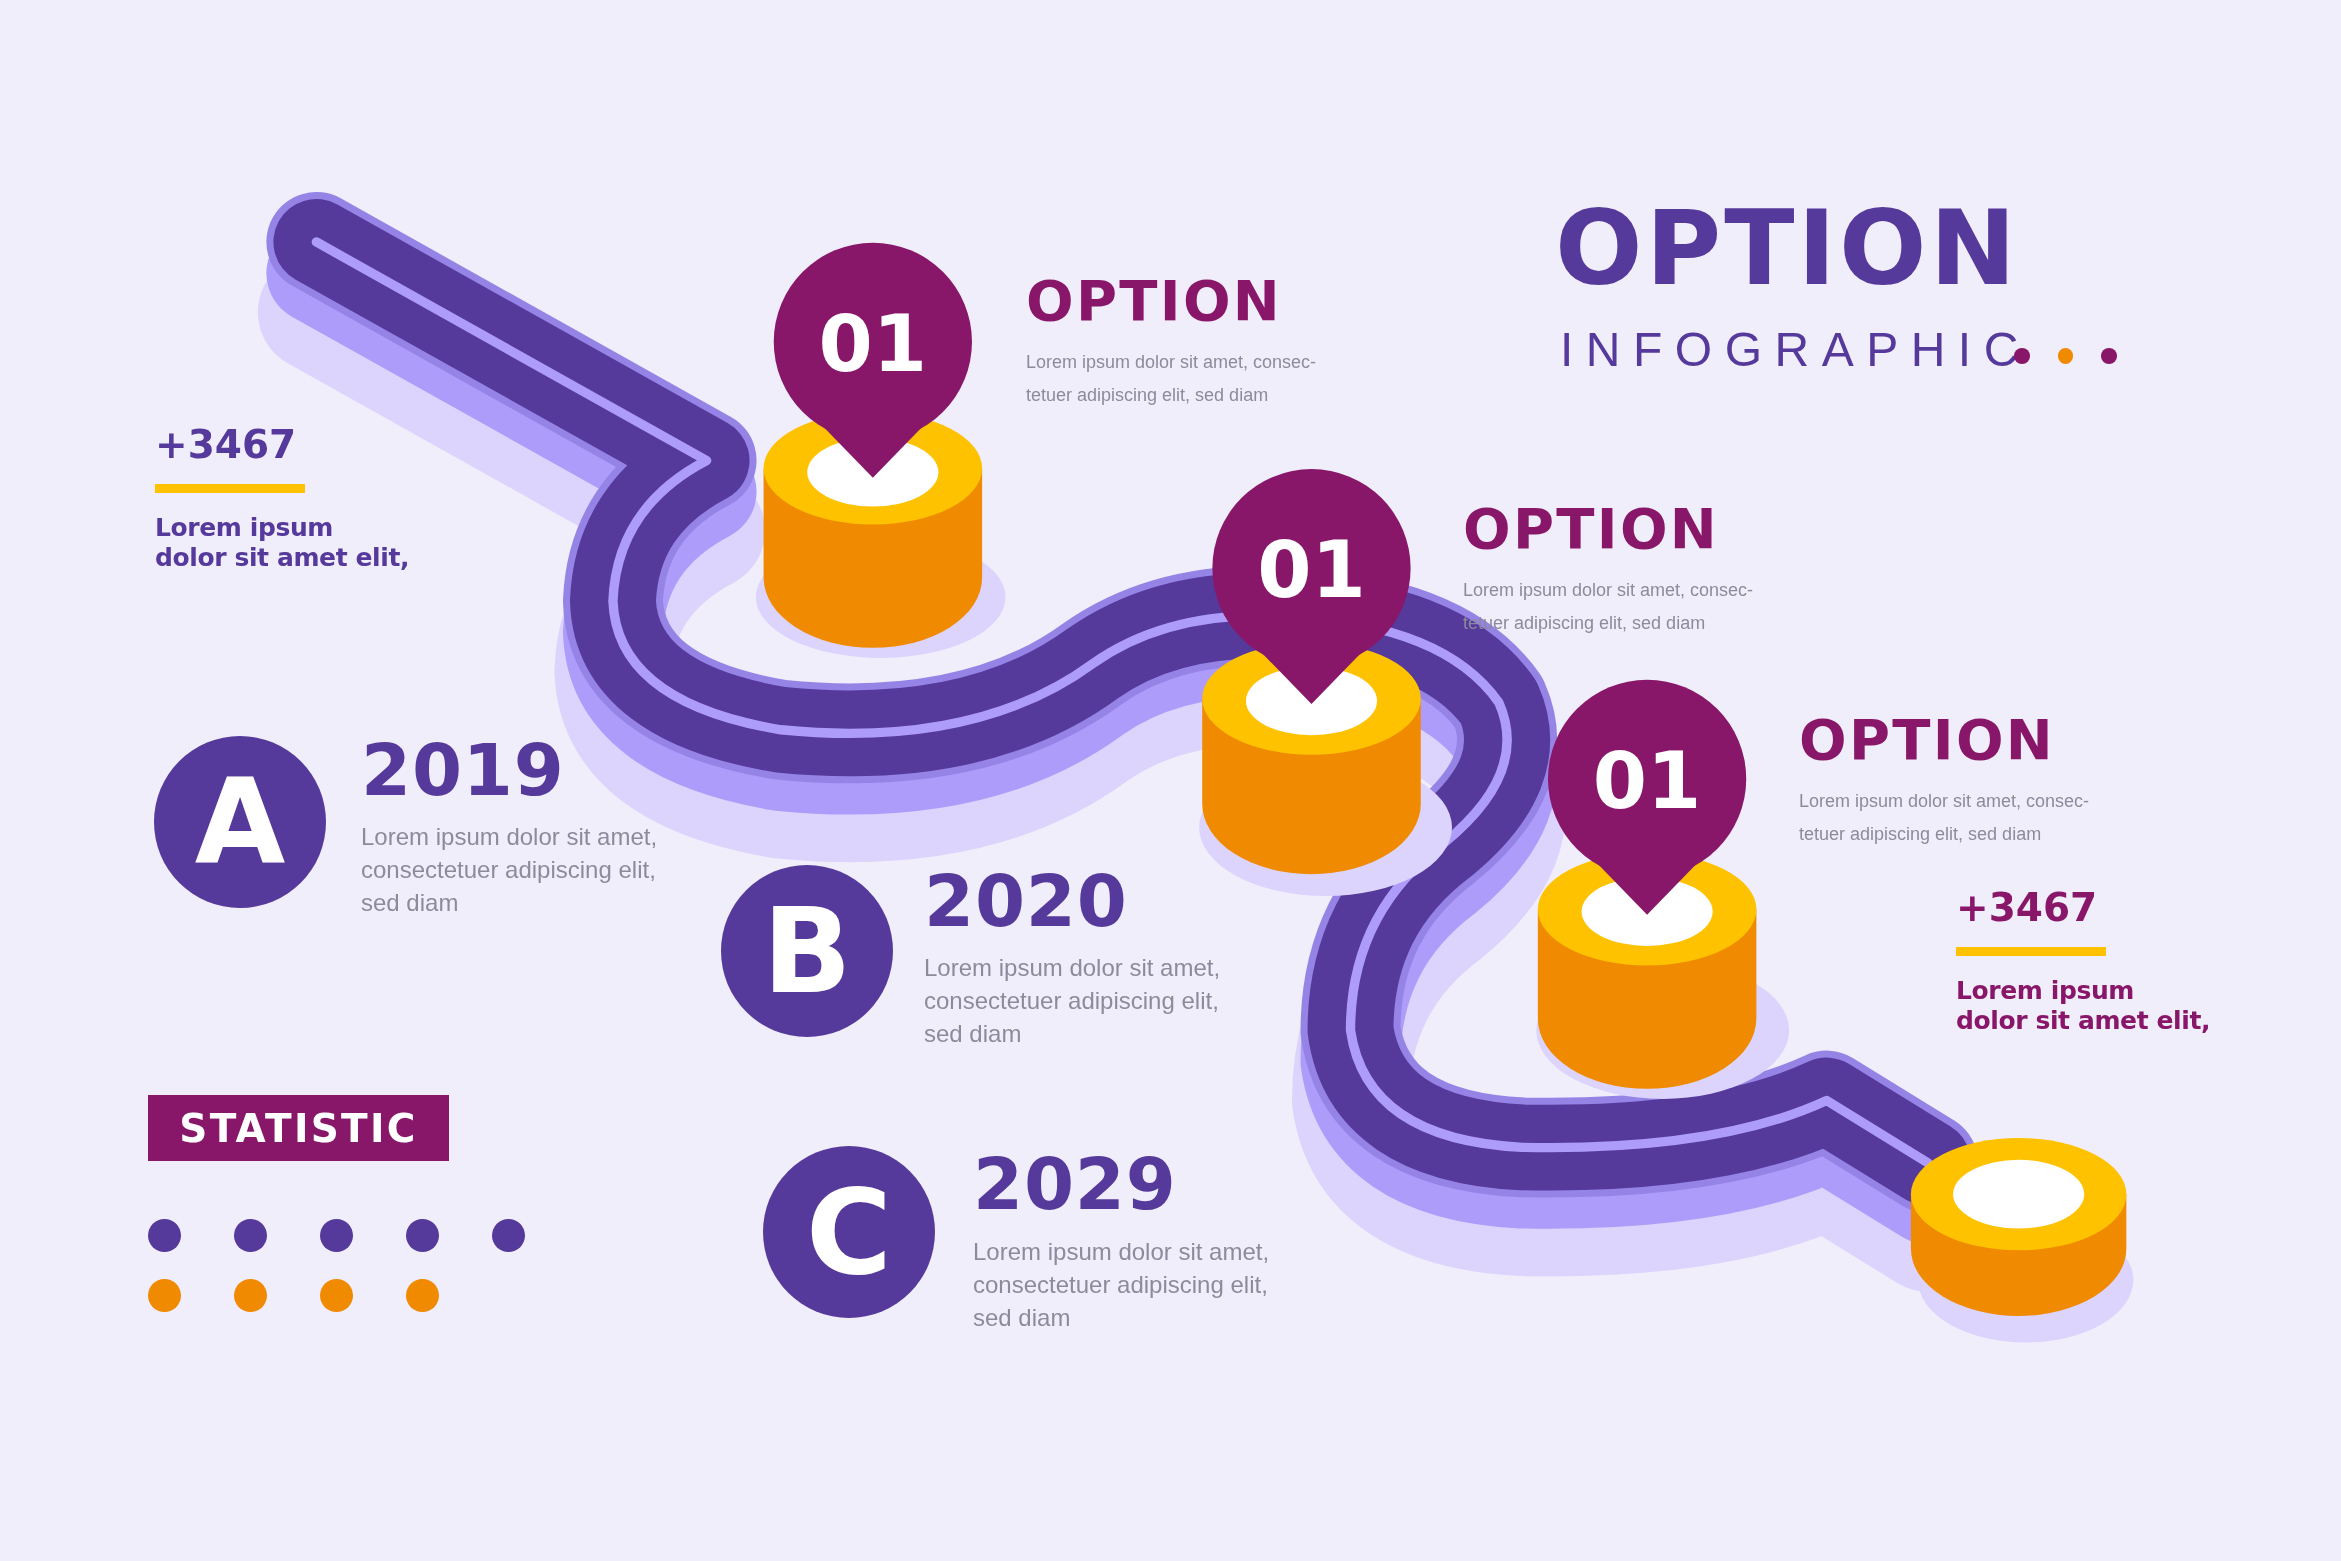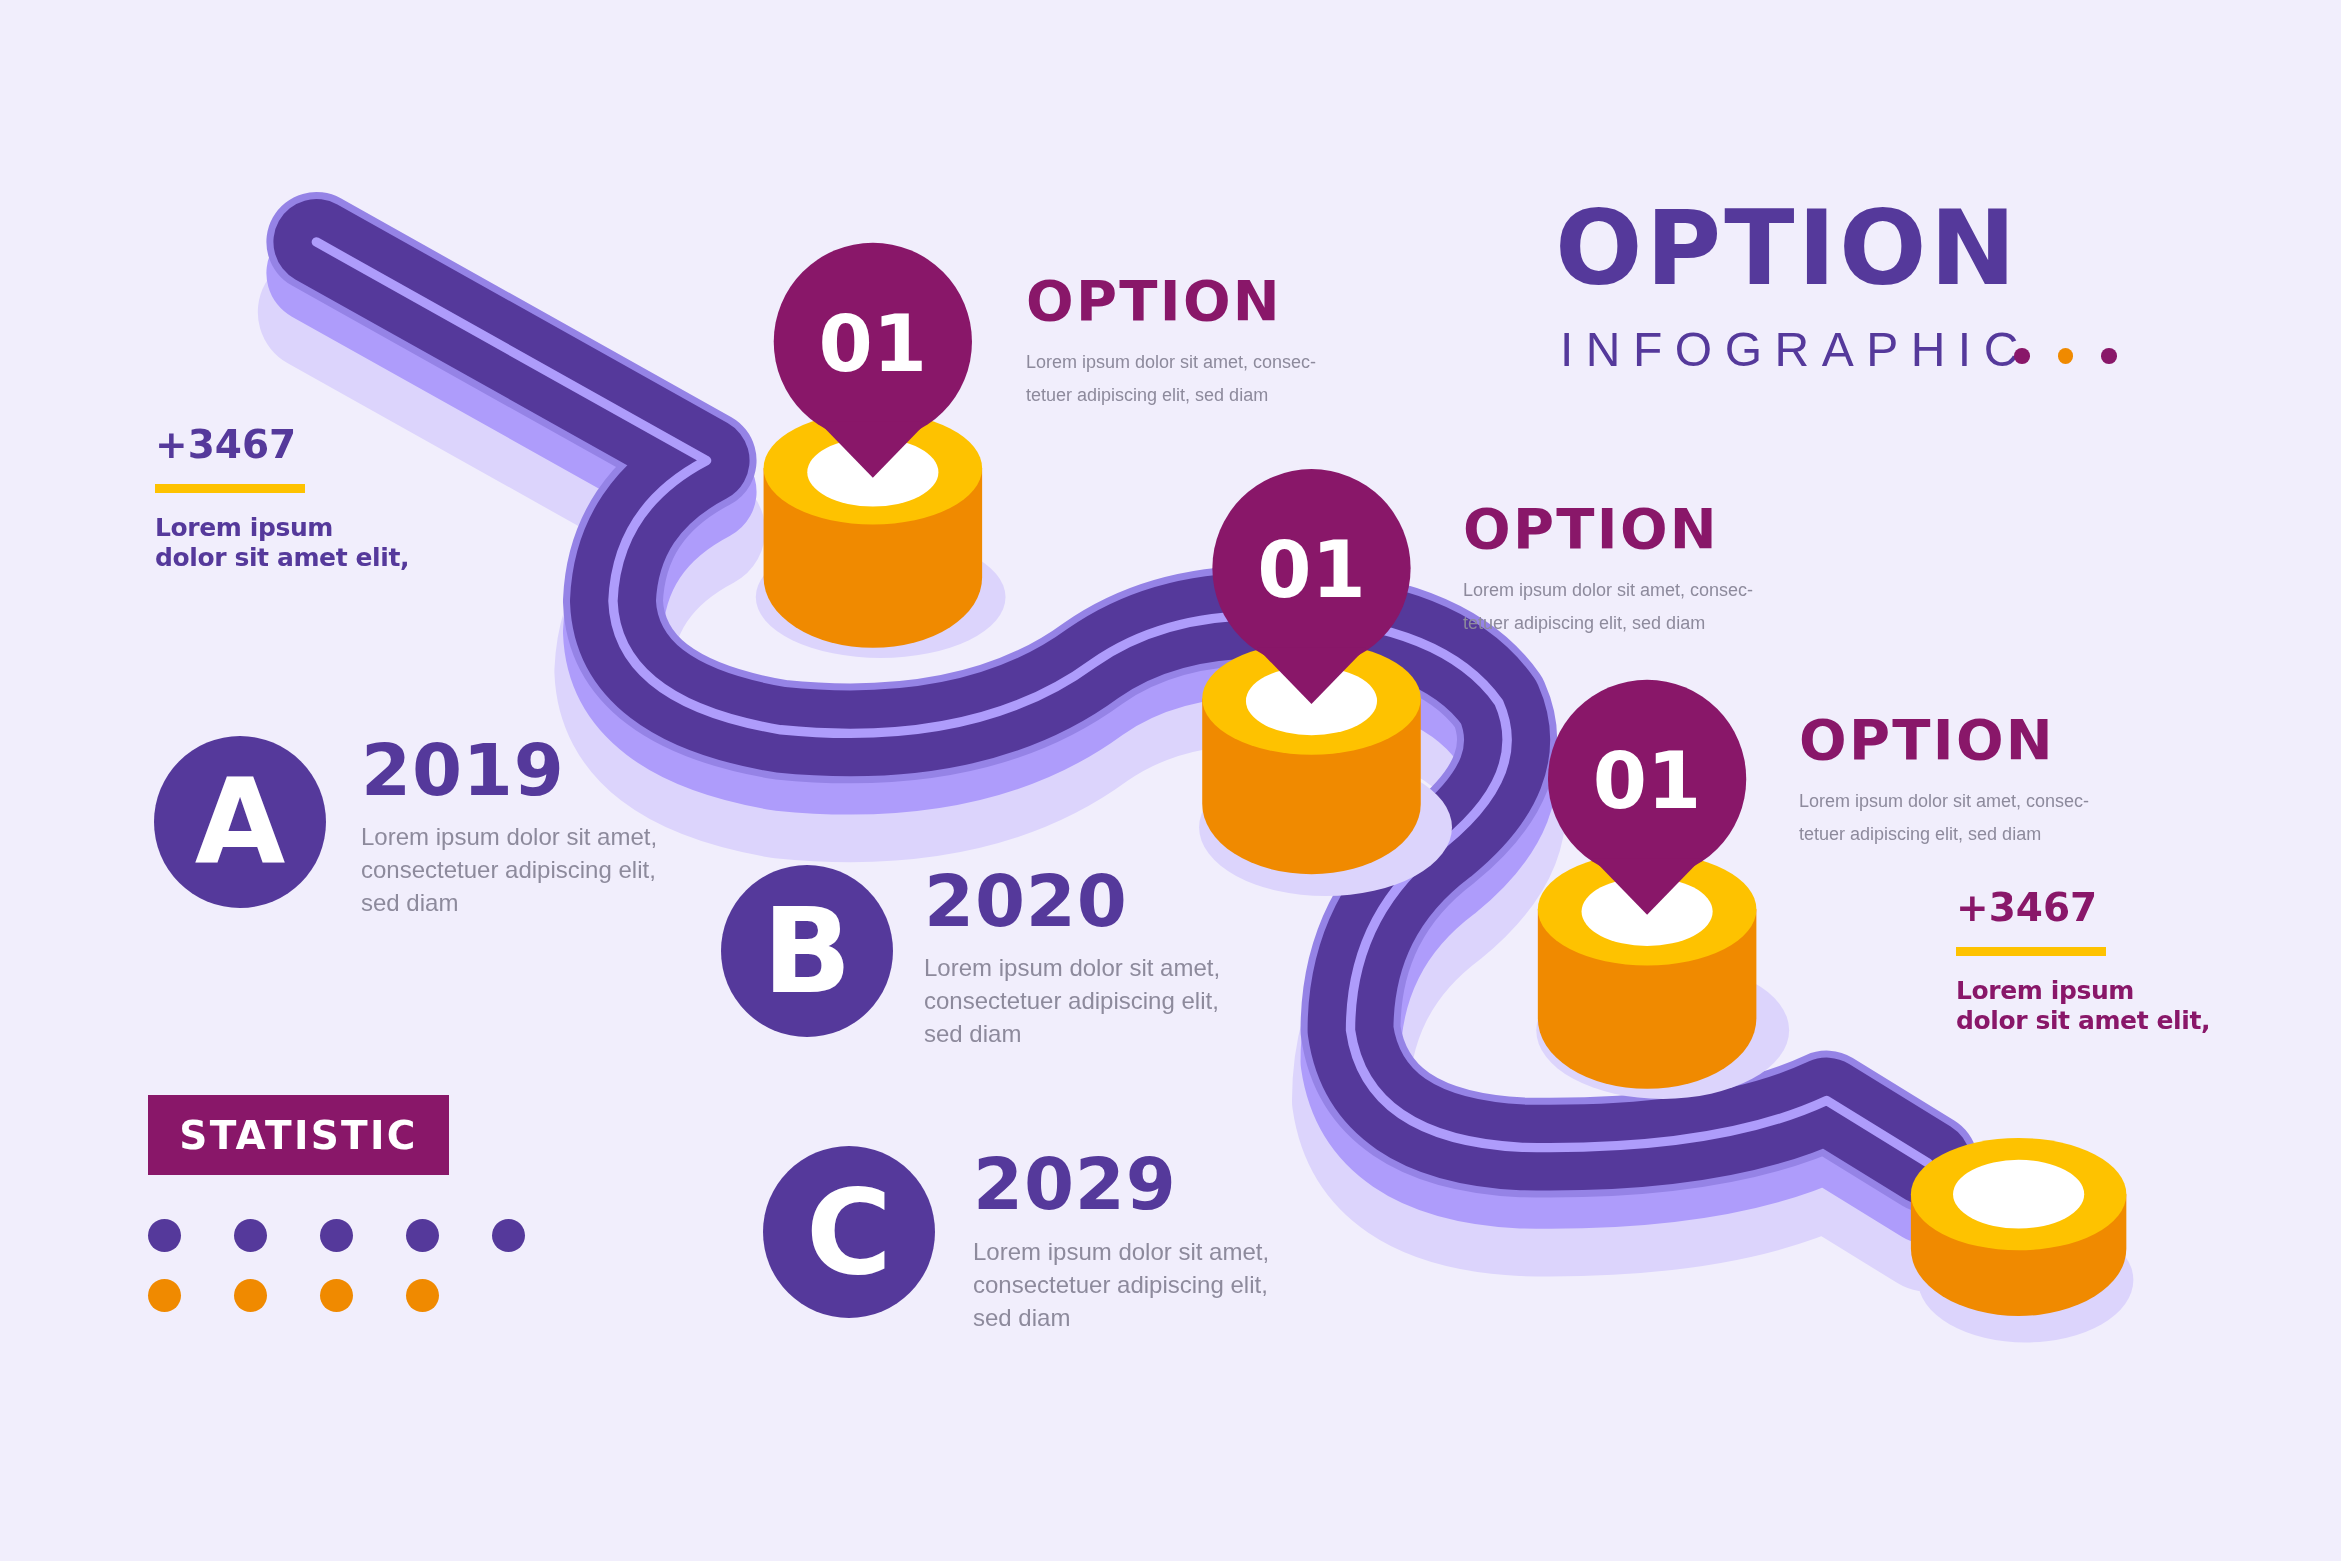--- a/index.html
+++ b/index.html
@@ -48,21 +48,21 @@
     }
     .milestone .year {
       position: absolute; font-size: 72px; font-weight: 900; color: #55399b; line-height: 1;
       font-family: "DejaVu Sans", sans-serif; letter-spacing: 0.8px;
     }
     .milestone .text {
       position: absolute; width: 328px; font-size: 24px; color: #8d8a9c; line-height: 33px;
       font-family: "Liberation Sans", sans-serif;
     }
     .statistic-label {
-      left: 148px; top: 1095px; width: 301px; height: 80px; background: #891769;
+      left: 148px; top: 1095px; width: 301px; height: 66px; background: #891769;
       color: #fff; font-size: 39px; font-weight: 900; letter-spacing: 2.3px;
       display: flex; align-items: center; justify-content: center;
       font-family: "DejaVu Sans", sans-serif;
     }
     .dot-row { display: flex; gap: 53px; }
     .dot-row span { width: 33px; height: 33px; border-radius: 50%; display: block; }
     .pin-label {
       font-size: 100px; font-weight: 900; fill: #ffffff;
       font-family: "DejaVu Sans", sans-serif;
     }

